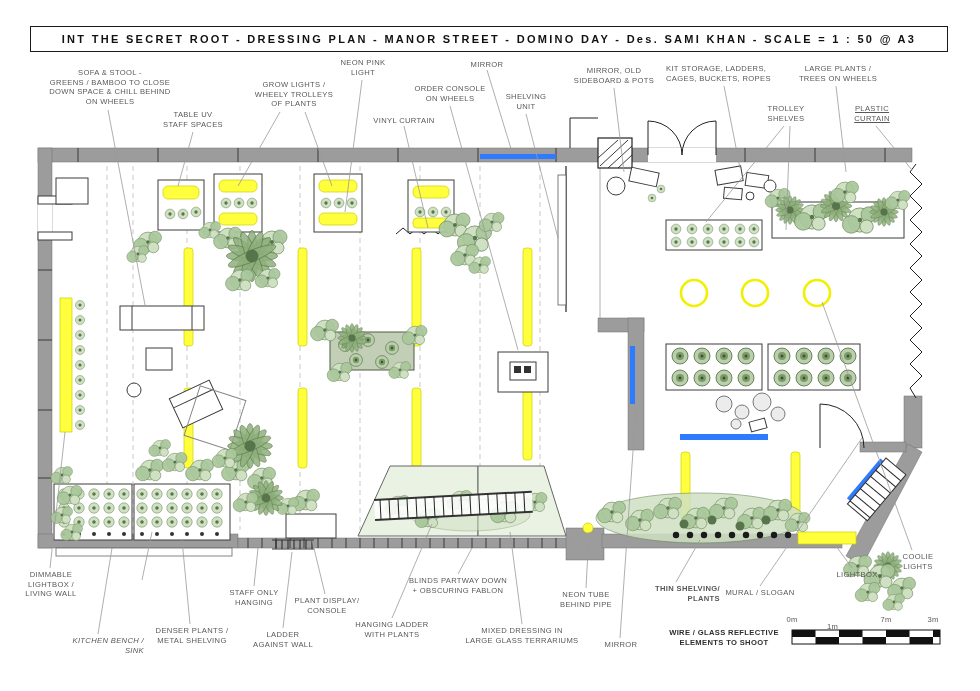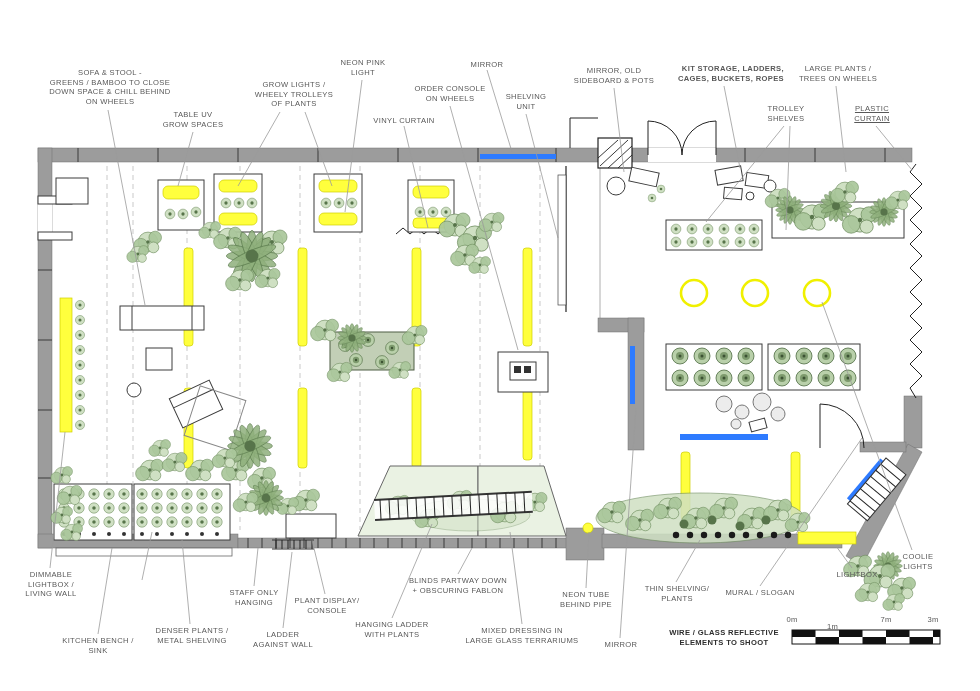--- a/index.html
+++ b/index.html
@@ -29,20 +29,23 @@
   .frond{fill:#8fb07c;stroke:#5a7a4c;stroke-width:.5;opacity:.85;}
   .leader{stroke:var(--leader,#9a9a9a);stroke-width:.8;fill:none;}
   .coolie{fill:none;stroke:#f0f000;stroke-width:2.6;}
   .hatch{stroke:#222;stroke-width:.9;}
 </style>
 </head>
 <body>
 
 <div id="page">
 
+  <div class="titlebox">
+    <span>INT THE SECRET ROOT - DRESSING PLAN   -   MANOR STREET   -   DOMINO DAY   -   Des. SAMI KHAN   -   SCALE = 1 : 50  @  A3</span>
+  </div>
 
   <svg id="plan-svg" width="980" height="691" viewBox="0 0 980 691">
     <defs>
       <g id="bush">
         <circle r="11" class="pf"></circle>
         <circle cx="-8" cy="4" r="8" class="pf2"></circle>
         <circle cx="8" cy="-5" r="7" class="pf2"></circle>
         <circle cx="6" cy="6" r="6" class="pf"></circle>
         <circle r="2" class="pd"></circle>
       </g>
@@ -572,65 +575,65 @@
         <polyline points="852,568 836,546" class="leader"></polyline>
       </g>
   </svg>
 
   <div id="labels">
       <div class="ann" style="left: 30px; top: 68px; width: 160px; text-align: center;">SOFA &amp; STOOL -
 GREENS / BAMBOO TO CLOSE
 DOWN SPACE &amp; CHILL BEHIND
 ON WHEELS</div>
       <div class="ann" style="left: 160px; top: 110px; width: 66px; text-align: center;">TABLE UV
-GROW SPACES</div>
+STAFF SPACES</div>
       <div class="ann" style="left: 248px; top: 80px; width: 92px; text-align: center;">GROW LIGHTS /
 WHEELY TROLLEYS
 OF PLANTS</div>
       <div class="ann" style="left: 332px; top: 58px; width: 62px; text-align: center;">NEON PINK
 LIGHT</div>
       <div class="ann" style="left: 462px; top: 60px; width: 50px; text-align: center;">MIRROR</div>
       <div class="ann" style="left: 408px; top: 84px; width: 84px; text-align: center;">ORDER CONSOLE
 ON WHEELS</div>
       <div class="ann" style="left: 366px; top: 116px; width: 76px; text-align: center;">VINYL CURTAIN</div>
       <div class="ann" style="left: 498px; top: 92px; width: 56px; text-align: center;">SHELVING
 UNIT</div>
       <div class="ann" style="left: 566px; top: 66px; width: 96px; text-align: center;">MIRROR, OLD
 SIDEBOARD &amp; POTS</div>
-      <div class="ann" style="left: 666px; top: 64px; width: 118px; text-align: right; font-weight: bold;">KIT STORAGE, LADDERS,
+      <div class="ann" style="left: 666px; top: 64px; width: 118px; text-align: left;">KIT STORAGE, LADDERS,
 CAGES, BUCKETS, ROPES</div>
       <div class="ann" style="left: 792px; top: 64px; width: 92px; text-align: center;">LARGE PLANTS /
 TREES ON WHEELS</div>
       <div class="ann" style="left: 760px; top: 104px; width: 52px; text-align: center;">TROLLEY
 SHELVES</div>
       <div class="ann" style="left: 844px; top: 104px; width: 56px; text-align: center; text-decoration: underline;">PLASTIC
 CURTAIN</div>
       <div class="ann" style="left: 16px; top: 570px; width: 70px; text-align: center;">DIMMABLE
 LIGHTBOX /
 LIVING WALL</div>
-      <div class="ann" style="left: 52px; top: 636px; width: 92px; text-align: center;">KITCHEN BENCH /
+      <div class="ann" style="left: 52px; top: 636px; width: 92px; text-align: right; font-style: italic;">KITCHEN BENCH /
 SINK</div>
       <div class="ann" style="left: 146px; top: 626px; width: 92px; text-align: center;">DENSER PLANTS /
 METAL SHELVING</div>
       <div class="ann" style="left: 222px; top: 588px; width: 64px; text-align: center;">STAFF ONLY
 HANGING</div>
       <div class="ann" style="left: 286px; top: 596px; width: 82px; text-align: center;">PLANT DISPLAY/
 CONSOLE</div>
       <div class="ann" style="left: 246px; top: 630px; width: 74px; text-align: center;">LADDER
 AGAINST WALL</div>
       <div class="ann" style="left: 346px; top: 620px; width: 92px; text-align: center;">HANGING LADDER
 WITH PLANTS</div>
       <div class="ann" style="left: 398px; top: 576px; width: 120px; text-align: center;">BLINDS PARTWAY DOWN
 + OBSCURING FABLON</div>
       <div class="ann" style="left: 458px; top: 626px; width: 128px; text-align: center;">MIXED DRESSING IN
 LARGE GLASS TERRARIUMS</div>
       <div class="ann" style="left: 550px; top: 590px; width: 72px; text-align: center;">NEON TUBE
 BEHIND PIPE</div>
       <div class="ann" style="left: 596px; top: 640px; width: 50px; text-align: center;">MIRROR</div>
-      <div class="ann" style="left: 634px; top: 584px; width: 86px; text-align: center;">THIN SHELVING/
+      <div class="ann" style="left: 634px; top: 584px; width: 86px; text-align: right; font-weight: bold;">THIN SHELVING/
 PLANTS</div>
       <div class="ann" style="left: 714px; top: 588px; width: 92px; text-align: center;">MURAL / SLOGAN</div>
       <div class="ann bold" style="left: 664px; top: 628px; width: 120px; text-align: center;">WIRE / GLASS REFLECTIVE
 ELEMENTS TO SHOOT</div>
       <div class="ann" style="left: 894px; top: 552px; width: 48px; text-align: center;">COOLIE
 LIGHTS</div>
       <div class="ann" style="left: 830px; top: 570px; width: 54px; text-align: center;">LIGHTBOX</div>
       <div class="ann" style="left: 780px; top: 615px; width: 24px; text-align: center;">0m</div>
       <div class="ann" style="left: 827px; top: 622px; width: 24px; ">1m</div>
       <div class="ann" style="left: 874px; top: 615px; width: 24px; text-align: center;">7m</div>

